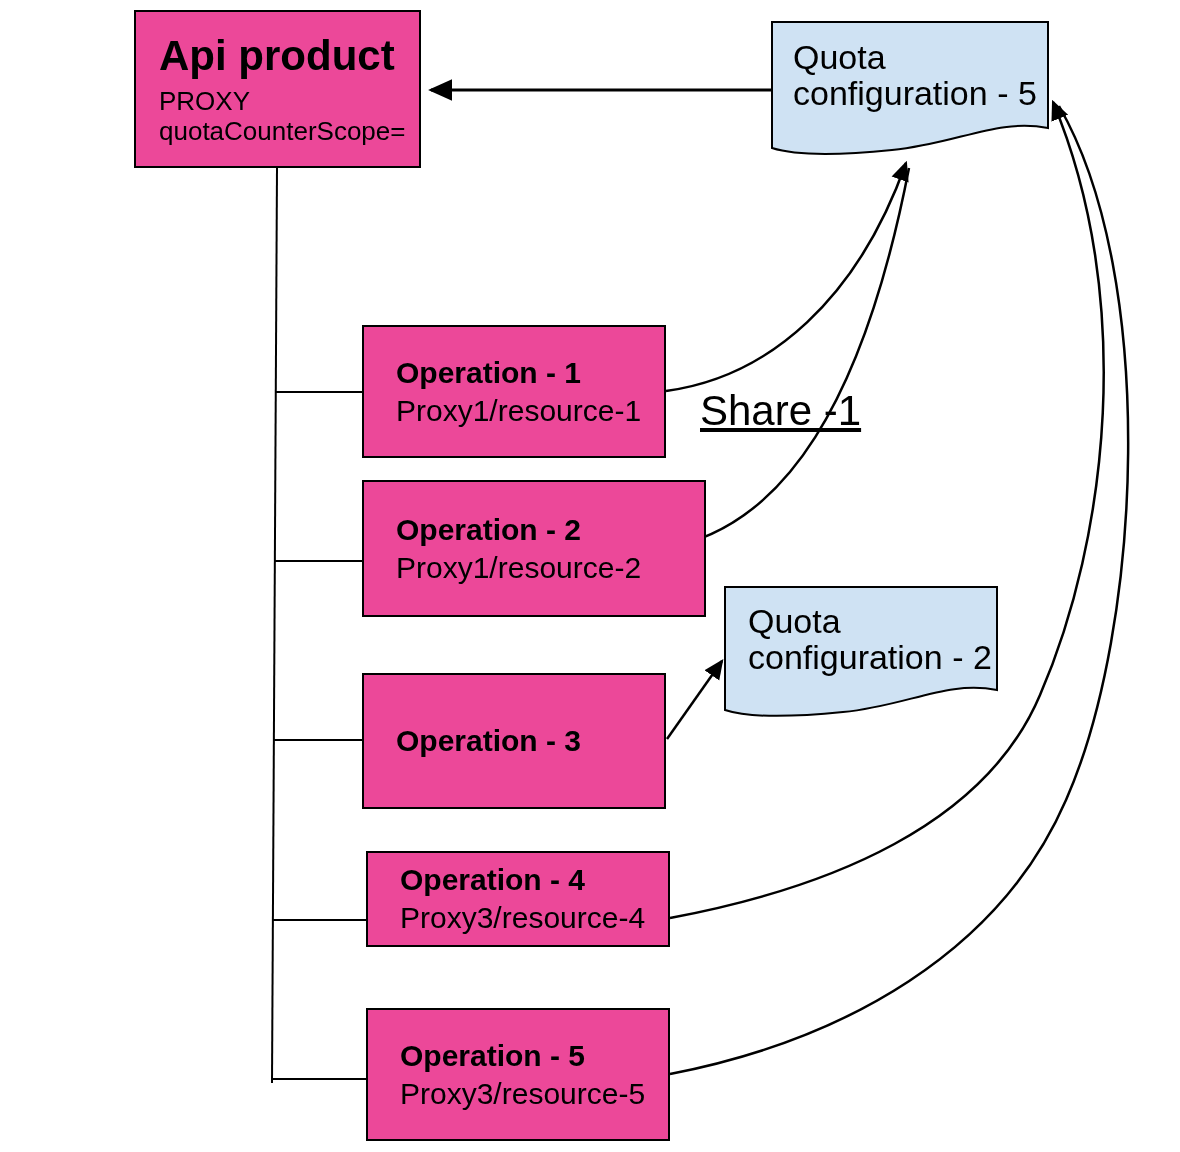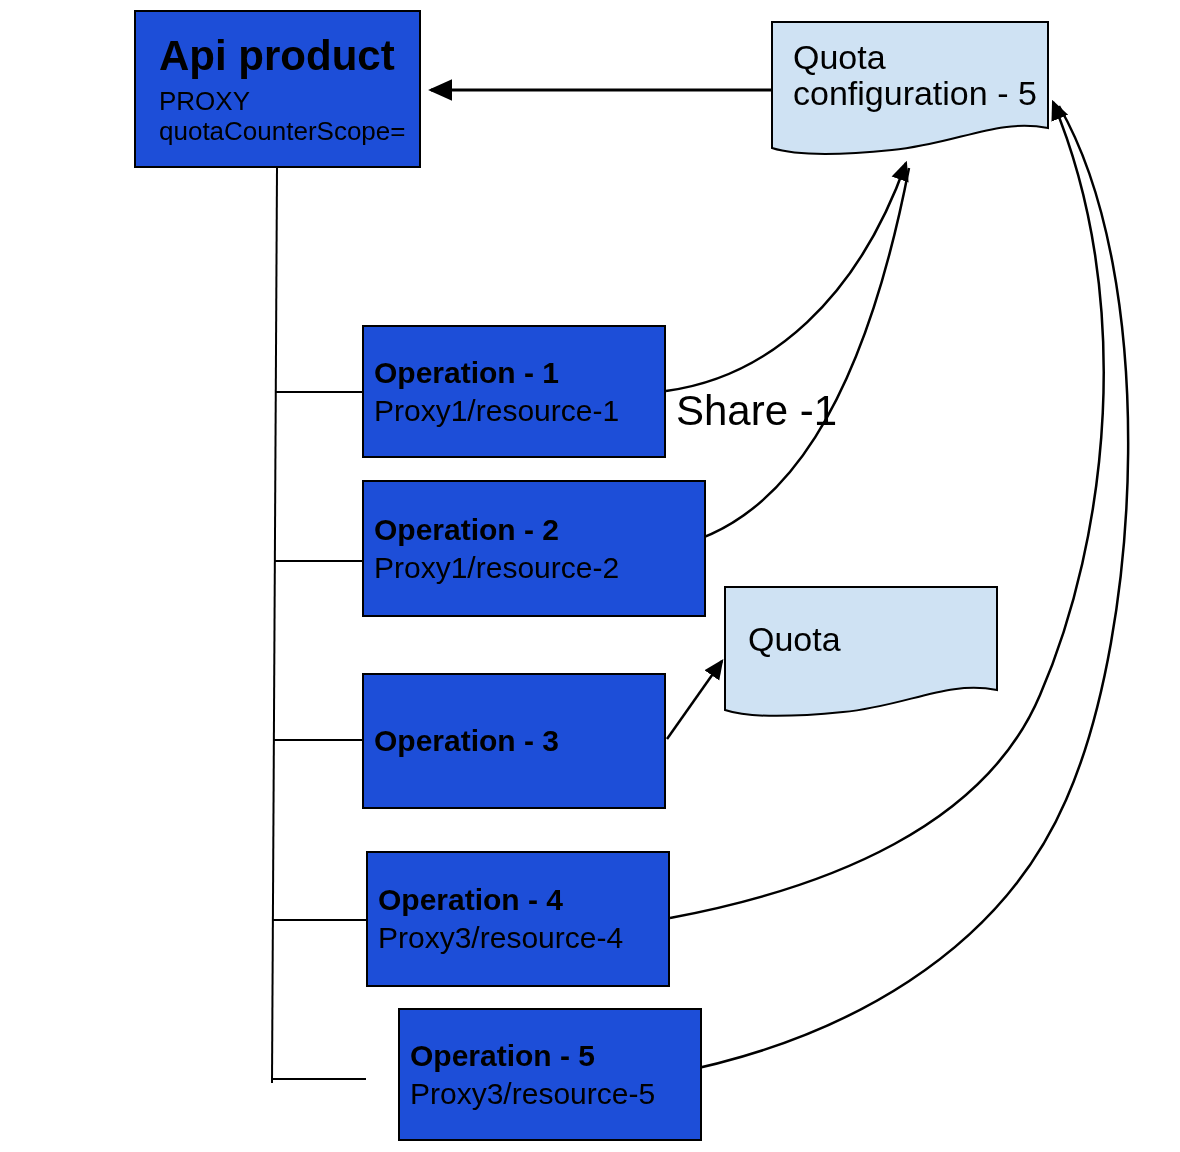--- a/index.html
+++ b/index.html
@@ -19,74 +19,74 @@
   svg.layer {
     position: absolute;
     left: 0;
     top: 0;
     width: 1180px;
     height: 1152px;
   }
   .node {
     position: absolute;
     box-sizing: border-box;
-    background: #1d4ed8;
+    background: #ec4899;
     border: 2px solid #000000;
     display: flex;
     flex-direction: column;
     justify-content: center;
   }
   .node .line-title {
     font-weight: bold;
     font-size: 30px;
     line-height: 38px;
     white-space: nowrap;
   }
   .node .line-sub {
     font-size: 30px;
     line-height: 38px;
     white-space: nowrap;
   }
-  .op { padding-left: 10px; }
+  .op { padding-left: 32px; }
   #api-product { left: 134px; top: 10px; width: 287px; height: 158px; padding-left: 23px; }
   #api-product .api-title {
     font-weight: bold;
     font-size: 42px;
     line-height: 48px;
     margin-bottom: 6px;
     white-space: nowrap;
   }
   #api-product .api-line {
     font-size: 26px;
     line-height: 30px;
     white-space: nowrap;
   }
   #op-1 { left: 362px; top: 325px; width: 304px; height: 133px; }
   #op-2 { left: 362px; top: 480px; width: 344px; height: 137px; }
   #op-3 { left: 362px; top: 673px; width: 304px; height: 136px; }
-  #op-4 { left: 366px; top: 851px; width: 304px; height: 136px; }
-  #op-5 { left: 366px; top: 1008px; width: 304px; height: 133px; margin-left: 32px; }
+  #op-4 { left: 366px; top: 851px; width: 304px; height: 96px; }
+  #op-5 { left: 366px; top: 1008px; width: 304px; height: 133px; }
   .doc-text {
     position: absolute;
     display: flex;
     flex-direction: column;
     justify-content: center;
     font-size: 34px;
     line-height: 36px;
     white-space: nowrap;
   }
   #qc1-text { left: 772px; top: 22px; width: 276px; height: 106px; padding-left: 21px; }
   #qc2-text { left: 725px; top: 587px; width: 272px; height: 103px; padding-left: 23px; }
   .share-label {
     position: absolute;
     font-size: 42px;
     line-height: 46px;
     white-space: nowrap;
   }
-  #share-1 { left: 676px; top: 388px; }
+  #share-1 { left: 700px; top: 388px; text-decoration: underline; }
   #share-2 { left: 730px; top: 926px; }
 </style>
 </head>
 <body>
 
 <div class="canvas">
 
   <svg class="layer" viewBox="0 0 1180 1152" xmlns="http://www.w3.org/2000/svg">
     <defs>
       <marker id="arrow" viewBox="0 0 10 9" refX="8.8" refY="4.5" markerWidth="8" markerHeight="8" orient="auto-start-reverse">
@@ -146,17 +146,18 @@
     <div class="line-title">Operation - 5</div>
     <div class="line-sub">Proxy3/resource-5</div>
   </div>
 
   <div class="doc-text" id="qc1-text">
     <div>Quota</div>
     <div>configuration - 5</div>
   </div>
   <div class="doc-text" id="qc2-text">
     <div>Quota</div>
+    <div>configuration - 2</div>
   </div>
 
   <div class="share-label" id="share-1">Share -1</div>
 
 </div>
 
 </body></html>

